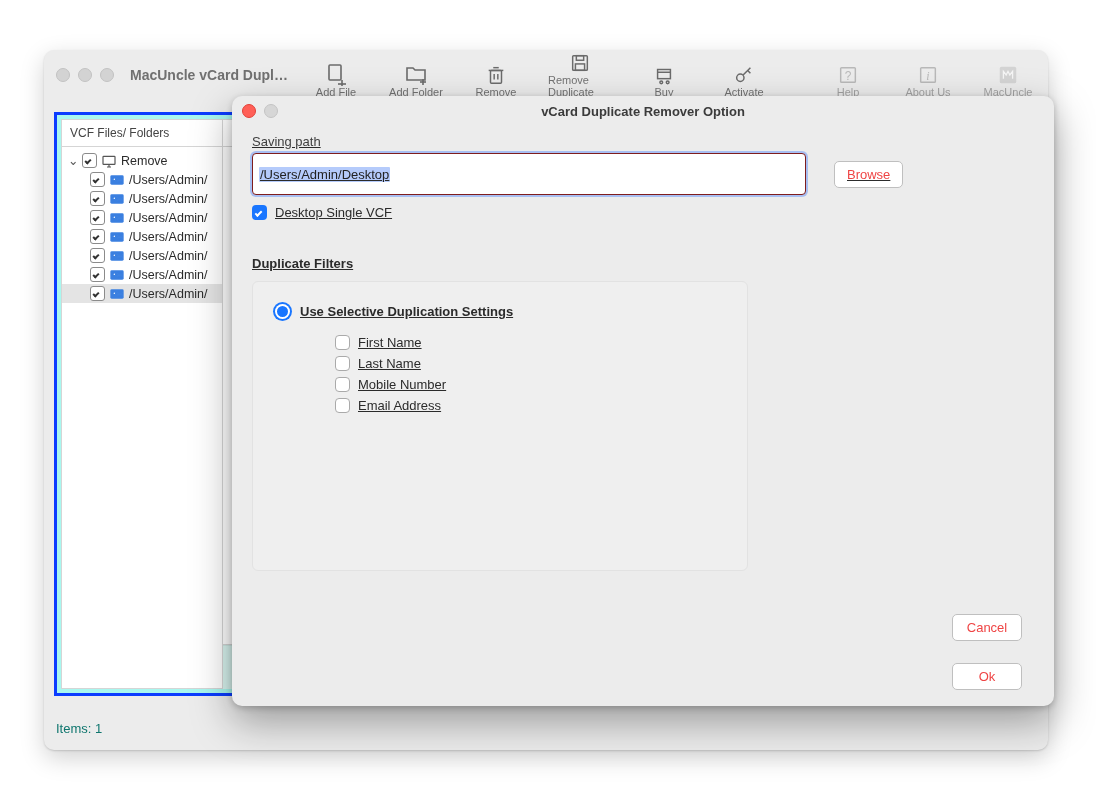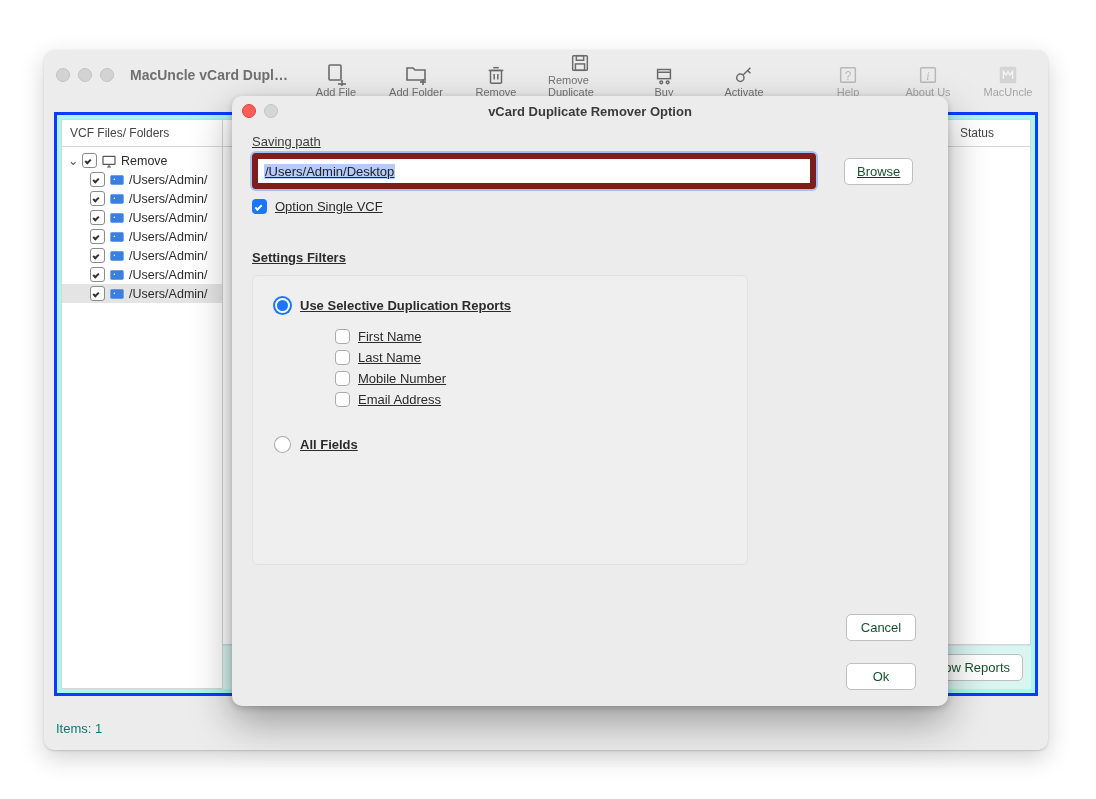--- a/index.html
+++ b/index.html
@@ -42,43 +42,43 @@
   .tree-row.selected{background:#e4e4e4;}
   .caret{width:10px;color:#555;}
   .chk{display:inline-block;width:13px;height:13px;border:1px solid #8b8b8b;border-radius:3px;background:#fff;position:relative;flex:0 0 auto;}
   .chk.checked::after{content:"";position:absolute;left:2px;top:5px;width:4px;height:2px;border-left:2px solid #333;border-bottom:2px solid #333;transform:rotate(-45deg);}
   .node-icon{display:inline-flex;align-items:center;}
   .right-panel{flex:1;display:flex;flex-direction:column;margin:4px 4px 4px 0;}
   .list-area{flex:1;background:#fff;border:1px solid var(--border-light);border-left:none;}
   .list-head{border-bottom:1px solid var(--border-light);padding:6px 10px;display:flex;}
   .col-status{margin-left:auto;padding-right:26px;font-size:12px;color:#444;}
   .report-bar{background:#d9f5f0;padding:8px;display:flex;justify-content:flex-end;border-top:1px solid rgba(0,0,0,.05);}
-  .btn{background:#fff;border:1px solid #bfbfbf;border-radius:5px;padding:5px 12px;font-size:13px;color:#14532d;cursor:default;}
+  .btn{background:#fff;border:1px solid #bfbfbf;border-radius:5px;padding:5px 12px;font-size:13px;color:#ef4444;cursor:default;}
 
   .statusbar{position:absolute;left:12px;bottom:14px;font-size:13px;color:#0f766e;}
 
   
   .modal{
-    position:absolute;left:232px;top:96px;width:716px;height:610px;
+    position:absolute;left:232px;top:96px;width:822px;height:610px;
     background:var(--win-bg);border-radius:10px;
     box-shadow:0 2px 6px rgba(0,0,0,.2),0 16px 40px rgba(0,0,0,.35);
     z-index:50;overflow:hidden;
   }
   .modal-title{position:relative;height:30px;display:flex;align-items:center;justify-content:center;font-weight:600;color:#3b3b3b;font-size:13px;}
   .modal-dots{position:absolute;left:10px;top:8px;display:flex;gap:8px;}
   .m-dot{width:12px;height:12px;border-radius:50%;}
   .m-dot.red{background:#ff5f57;border:1px solid #e14138;}
   .m-dot.grey{background:#d6d6d6;border:1px solid #c4c4c4;}
 
   .modal-body{padding:8px 20px 14px 20px;position:relative;height:calc(100% - 30px);box-sizing:border-box;text-decoration:underline;}
   .label{font-size:13px;color:#3e3e3e;margin-bottom:4px;}
   .row{display:flex;align-items:center;gap:28px;}
   .path-input{
-    flex:0 0 540px;height:24px;border:6px solid #7f1d1d;border-radius:4px;background:#fff;
-    padding:0 6px;font-size:13px;color:#222;display:flex;align-items:center;
+    flex:0 0 540px;height:24px;border:1px solid #7f1d1d;border-radius:4px;background:#fff;
+    padding:8px 6px;font-size:13px;color:#222;display:flex;align-items:center;
     box-shadow:0 0 0 2px rgba(44,108,255,.35);
   }
   .path-input span{background:#b5cbfb;padding:0 1px;border-radius:1px;}
   .check-row{display:flex;align-items:center;gap:8px;margin-top:10px;}
   .mac-check{width:15px;height:15px;border-radius:4px;background:var(--accent-light);position:relative;}
   .mac-check::after{content:"";position:absolute;left:3px;top:6px;width:5px;height:2px;border-left:2px solid #fff;border-bottom:2px solid #fff;transform:rotate(-45deg);}
   .mac-check.unchecked{background:#fff;border:1px solid #aaa;width:13px;height:13px;}
   .mac-check.unchecked::after{display:none;}
 
   .section-head{font-weight:700;margin-top:36px;margin-bottom:10px;}
@@ -332,52 +332,48 @@
   <div class="modal-body">
     <div class="label">Saving path</div>
     <div class="row">
       <div class="path-input">
         <span>/Users/Admin/Desktop</span>
       </div>
       <button class="btn" style="min-width:66px">Browse</button>
     </div>
     <div class="check-row">
       <span class="mac-check"></span>
-      <span>Option Single VCF</span>
-    </div>
-
-    <div class="section-head">Settings Filters</div>
+      <span>Desktop Single VCF</span>
+    </div>
+
+    <div class="section-head">Duplicate Filters</div>
 
     <div class="filter-box">
       <div class="radio-row">
         <span class="radio on"></span>
-        <span class="opt-label">Use Selective Duplication Reports</span>
+        <span class="opt-label">Use Selective Duplication Settings</span>
       </div>
       <div class="sub-checks">
         <div class="check-row">
           <span class="mac-check unchecked"></span>
           <span>First Name</span>
         </div>
         <div class="check-row">
           <span class="mac-check unchecked"></span>
           <span>Last Name</span>
         </div>
         <div class="check-row">
           <span class="mac-check unchecked"></span>
           <span>Mobile Number</span>
         </div>
         <div class="check-row">
           <span class="mac-check unchecked"></span>
           <span>Email Address</span>
         </div>
       </div>
-      <div class="radio-row" style="margin-top:26px;">
-        <span class="radio"></span>
-        <span class="opt-label">All Fields</span>
-      </div>
     </div>
 
     <div class="modal-actions">
       <button class="btn">Cancel</button>
       <button class="btn">Ok</button>
     </div>
   </div>
 </div>
 
 </body></html>

